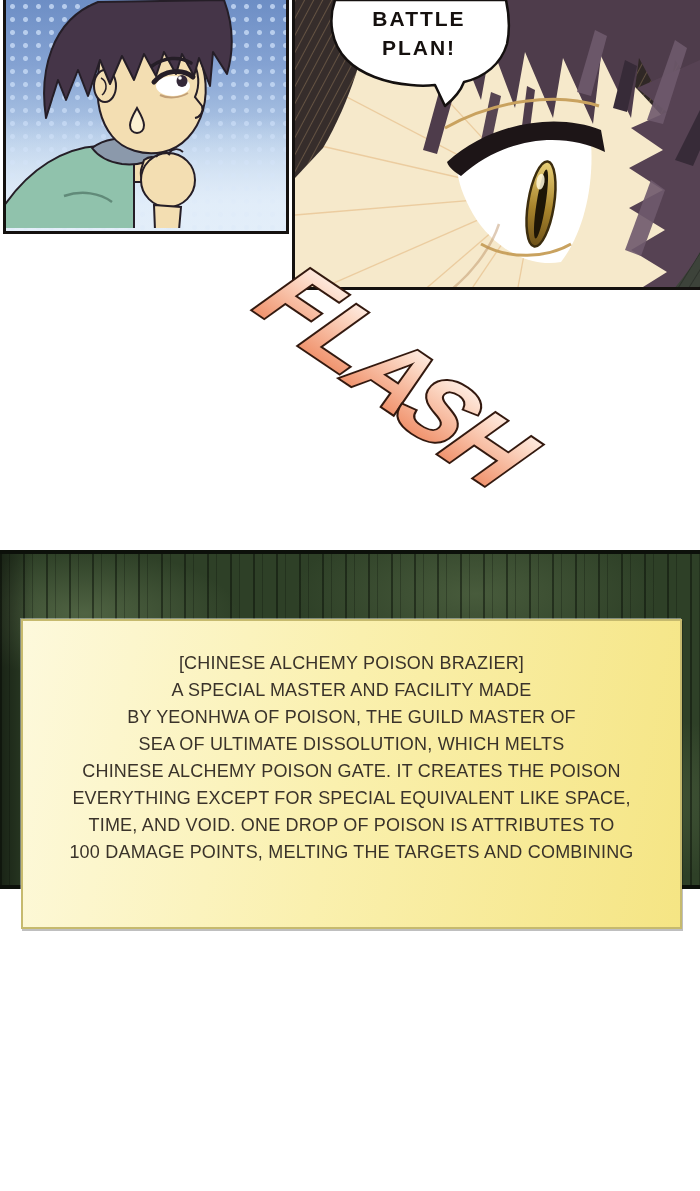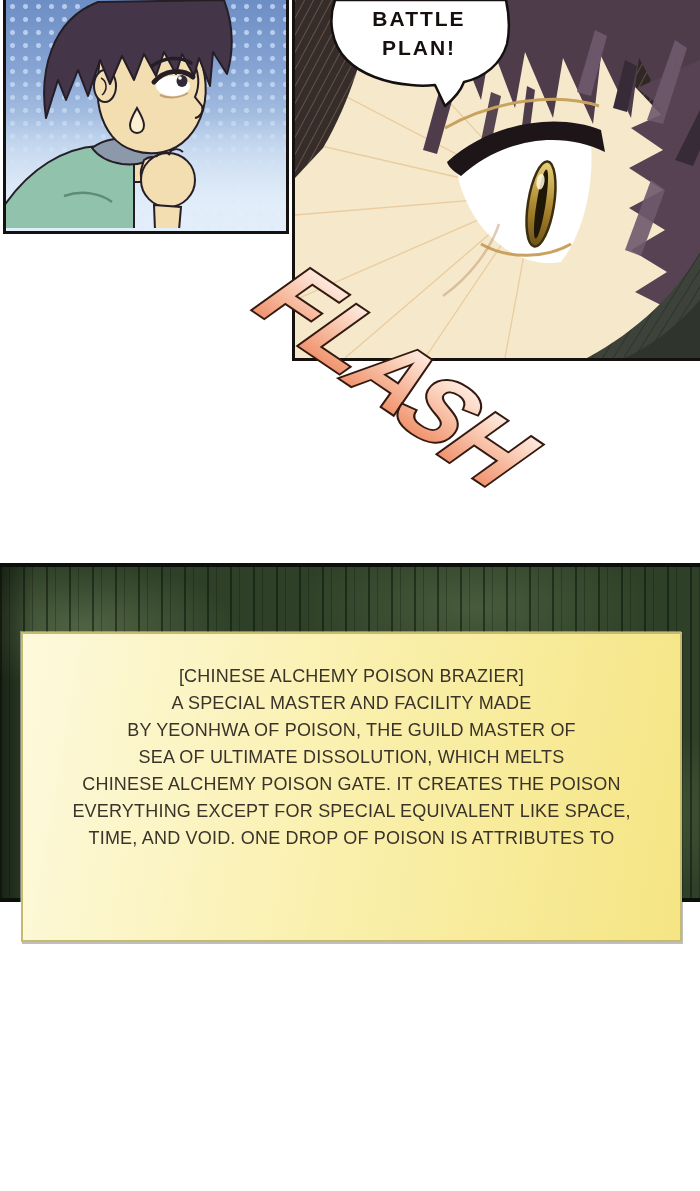--- a/index.html
+++ b/index.html
@@ -11,32 +11,32 @@
     border:3px solid #14110f;border-top:none;overflow:hidden;
     background:
       radial-gradient(circle, rgba(195,215,243,0.85) 2px, rgba(195,215,243,0) 3px),
       linear-gradient(180deg,#6d8ec5 0%,#84a2d2 28%,#b5cce8 62%,#dce9f7 100%);
     background-size:13px 13px, 100% 100%;}
   .panel-left::after{content:"";position:absolute;inset:0;z-index:1;
     background:linear-gradient(180deg, rgba(222,234,248,0) 50%, rgba(228,239,250,0.85) 88%);}
   .panel-left svg{position:absolute;inset:0;z-index:2;}
 
   
-  .panel-right{position:absolute;left:292px;top:0;width:408px;height:361px;box-sizing:border-box;
+  .panel-right{position:absolute;left:292px;top:0;width:408px;height:290px;box-sizing:border-box;
     border-left:3px solid #14110f;border-bottom:3px solid #14110f;overflow:hidden;
     background:#f6e9cb;}
   .panel-right svg{position:absolute;inset:0;}
 
   
   .sfx-flash{position:absolute;left:255px;top:170px;width:350px;height:250px;overflow:visible;z-index:5;}
   .sfx-flash text{font-family:"Liberation Sans", sans-serif;font-weight:bold;font-style:italic;
     font-size:96px;fill:url(#flashGrad);stroke:#33190f;stroke-width:4px;paint-order:stroke;}
 
   
-  .panel-green{position:absolute;left:0;top:563px;width:700px;height:339px;box-sizing:border-box;
+  .panel-green{position:absolute;left:0;top:550px;width:700px;height:339px;box-sizing:border-box;
     border-top:4px solid #0c100a;border-bottom:4px solid #0c100a;
     background-color:#2e4027;
     background-image:
       linear-gradient(90deg, rgba(0,0,0,0.45), rgba(0,0,0,0) 5%),
       repeating-linear-gradient(90deg, rgba(10,16,8,0.5) 0 2px, rgba(10,16,8,0) 2px 9px,
          rgba(10,16,8,0.28) 9px 10px, rgba(10,16,8,0) 10px 23px),
       radial-gradient(220px 90px at 12% 18%, rgba(130,152,108,0.40), rgba(130,152,108,0) 70%),
       radial-gradient(260px 110px at 68% 12%, rgba(122,144,100,0.34), rgba(122,144,100,0) 70%),
       radial-gradient(240px 100px at 28% 82%, rgba(126,148,104,0.32), rgba(126,148,104,0) 70%),
       radial-gradient(300px 120px at 86% 74%, rgba(120,142,98,0.30), rgba(120,142,98,0) 70%);}
@@ -195,16 +195,17 @@
 
   <div class="panel-green">
     <div class="info-box">
       <div class="info-line">[CHINESE ALCHEMY POISON BRAZIER]</div>
       <div class="info-line">A SPECIAL MASTER AND FACILITY MADE</div>
       <div class="info-line">BY YEONHWA OF POISON, THE GUILD MASTER OF</div>
       <div class="info-line">SEA OF ULTIMATE DISSOLUTION, WHICH MELTS</div>
       <div class="info-line">CHINESE ALCHEMY POISON GATE. IT CREATES THE POISON</div>
       <div class="info-line">EVERYTHING EXCEPT FOR SPECIAL EQUIVALENT LIKE SPACE,</div>
       <div class="info-line">TIME, AND VOID. ONE DROP OF POISON IS ATTRIBUTES TO</div>
+      <div class="info-line">100 DAMAGE POINTS, MELTING THE TARGETS AND COMBINING</div>
     </div>
   </div>
 
 </div>
 
 </body></html>

